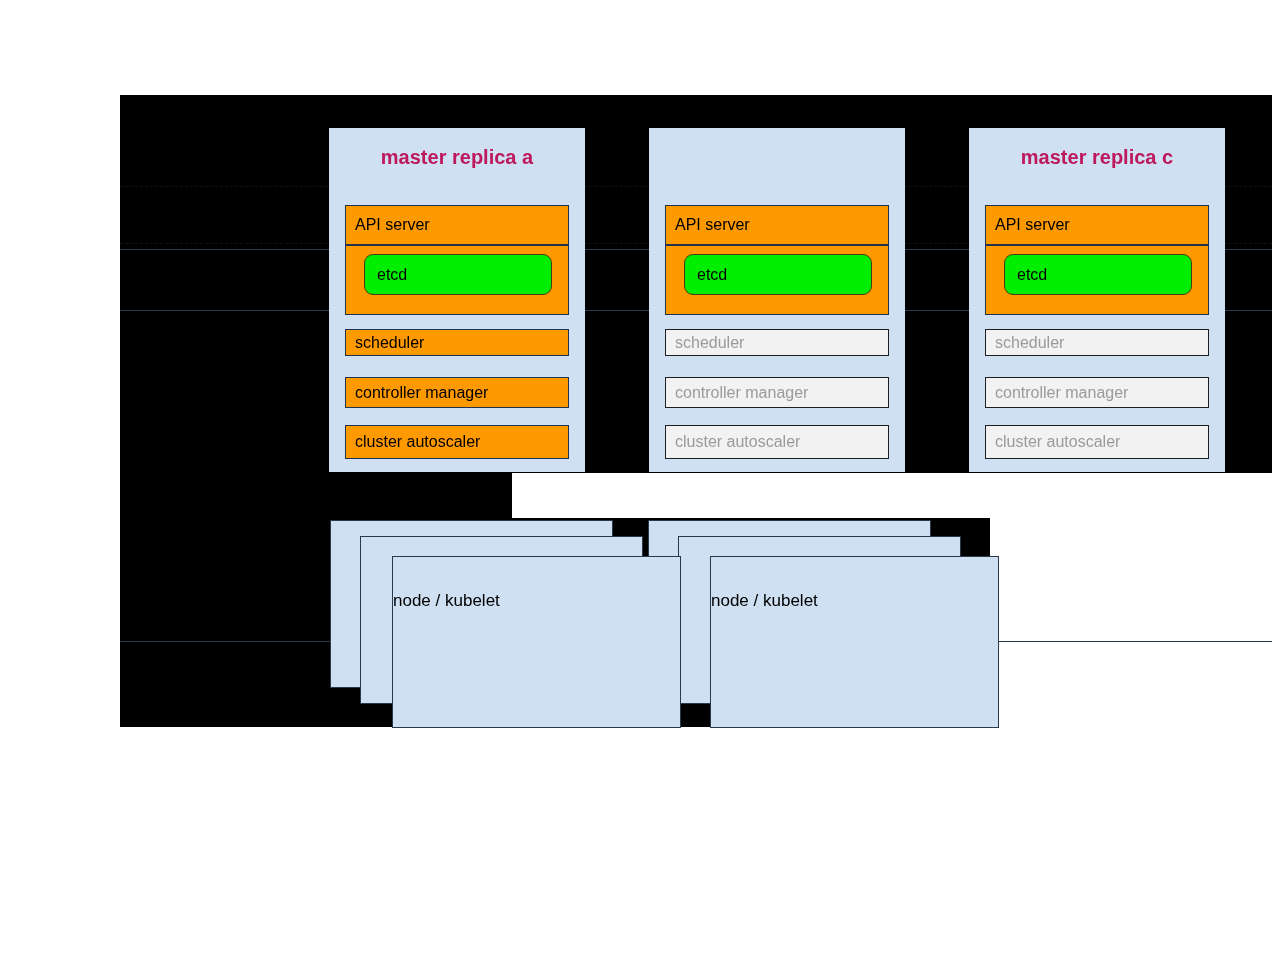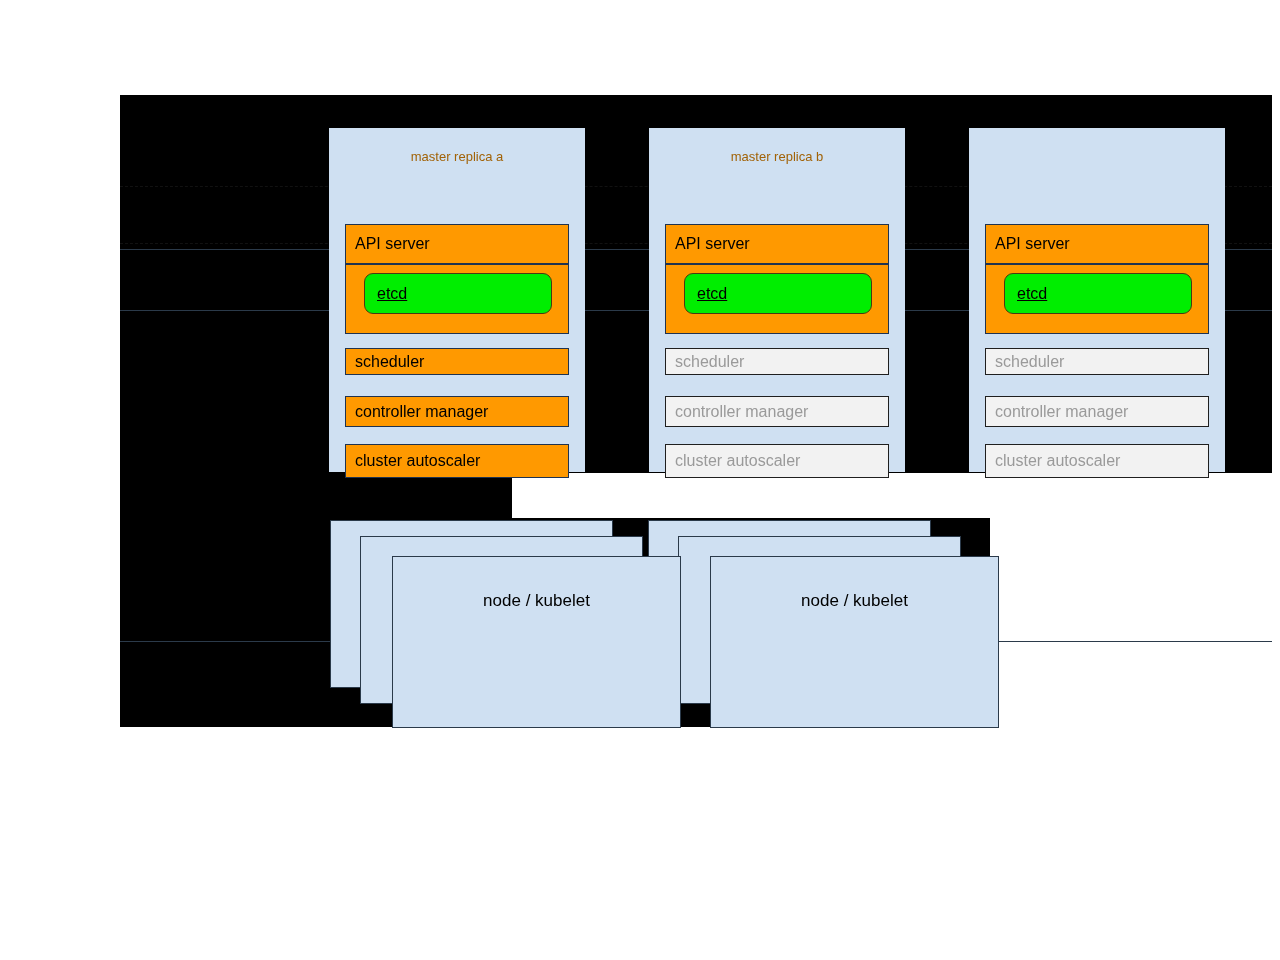--- a/index.html
+++ b/index.html
@@ -62,38 +62,38 @@
   #replica-a { left: 329px; }
   #replica-b { left: 649px; }
   #replica-c { left: 969px; }
 
   .replica-title {
     position: absolute;
     top: 19px;
     left: 0;
     width: 100%;
     text-align: center;
-    font-size: 13px;
-    color: #a16207;
+    font-size: 20px;
+    color: #be185d;
     line-height: 20px;
     white-space: nowrap;
+    font-weight: bold;
   }
 
   
   .comp {
     position: absolute;
     left: 16px;
     width: 224px;
     box-sizing: border-box;
     font-size: 16px;
     line-height: 1;
     display: flex;
     align-items: center;
     padding-left: 9px;
-    margin-top: 19px;
   }
   .comp.active {
     background: #ff9900;
     border: 1px solid #1f3350;
     color: #000000;
   }
   .comp.inactive {
     background: #f2f2f2;
     border: 1px solid #1f1f1f;
     color: #9a9a9a;
@@ -113,21 +113,20 @@
     height: 41px;
     background: #00ee00;
     border: 1px solid #4a3a12;
     border-radius: 9px;
     box-sizing: border-box;
     display: flex;
     align-items: center;
     padding-left: 12px;
     font-size: 16px;
     color: #000000;
-    text-decoration: underline;
   }
 
   
   .node-stack {
     position: absolute;
   }
   #node-stack-1 { left: 330px; top: 520px; }
   #node-stack-2 { left: 648px; top: 520px; }
 
   .node-card {
@@ -140,21 +139,21 @@
   }
   .node-card.layer-1 { left: 0px;  top: 0px;  z-index: 1; }
   .node-card.layer-2 { left: 30px; top: 16px; z-index: 2; }
   .node-card.layer-3 { left: 62px; top: 36px; z-index: 3; width: 289px; height: 172px; }
 
   .node-label {
     position: absolute;
     top: 34px;
     left: 0;
     width: 100%;
-    text-align: center;
+    text-align: left;
     font-size: 17px;
     color: #000000;
     white-space: nowrap;
   }
 </style>
 </head>
 <body>
 
 <div id="canvas">
 
@@ -176,34 +175,34 @@
     <div class="comp active comp-etcdhost">
       <div class="etcd">etcd</div>
     </div>
 
     <div class="comp active comp-scheduler">scheduler</div>
     <div class="comp active comp-ctrlmgr">controller manager</div>
     <div class="comp active comp-autoscale">cluster autoscaler</div>
   </div>
 
   <div class="replica" id="replica-b">
-    <div class="replica-title">master replica b</div>
 
     <div class="comp active comp-apiserver">API server</div>
 
     <div class="comp active comp-etcdhost">
       <div class="etcd">etcd</div>
     </div>
 
     <div class="comp inactive comp-scheduler">scheduler</div>
     <div class="comp inactive comp-ctrlmgr">controller manager</div>
     <div class="comp inactive comp-autoscale">cluster autoscaler</div>
   </div>
 
   <div class="replica" id="replica-c">
+    <div class="replica-title">master replica c</div>
 
     <div class="comp active comp-apiserver">API server</div>
 
     <div class="comp active comp-etcdhost">
       <div class="etcd">etcd</div>
     </div>
 
     <div class="comp inactive comp-scheduler">scheduler</div>
     <div class="comp inactive comp-ctrlmgr">controller manager</div>
     <div class="comp inactive comp-autoscale">cluster autoscaler</div>

